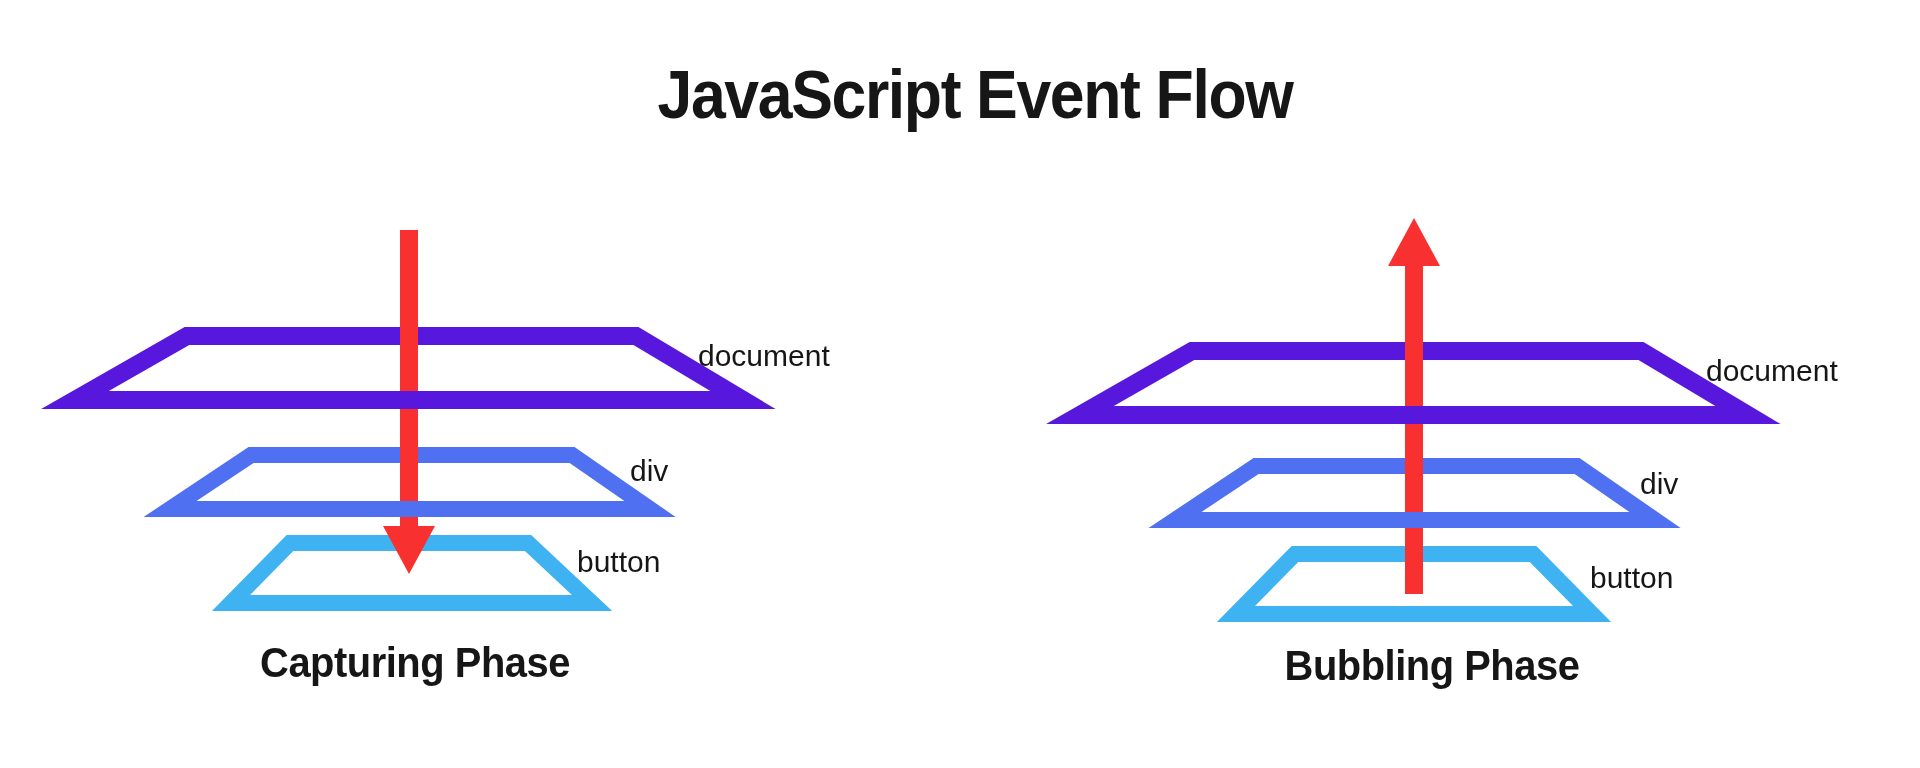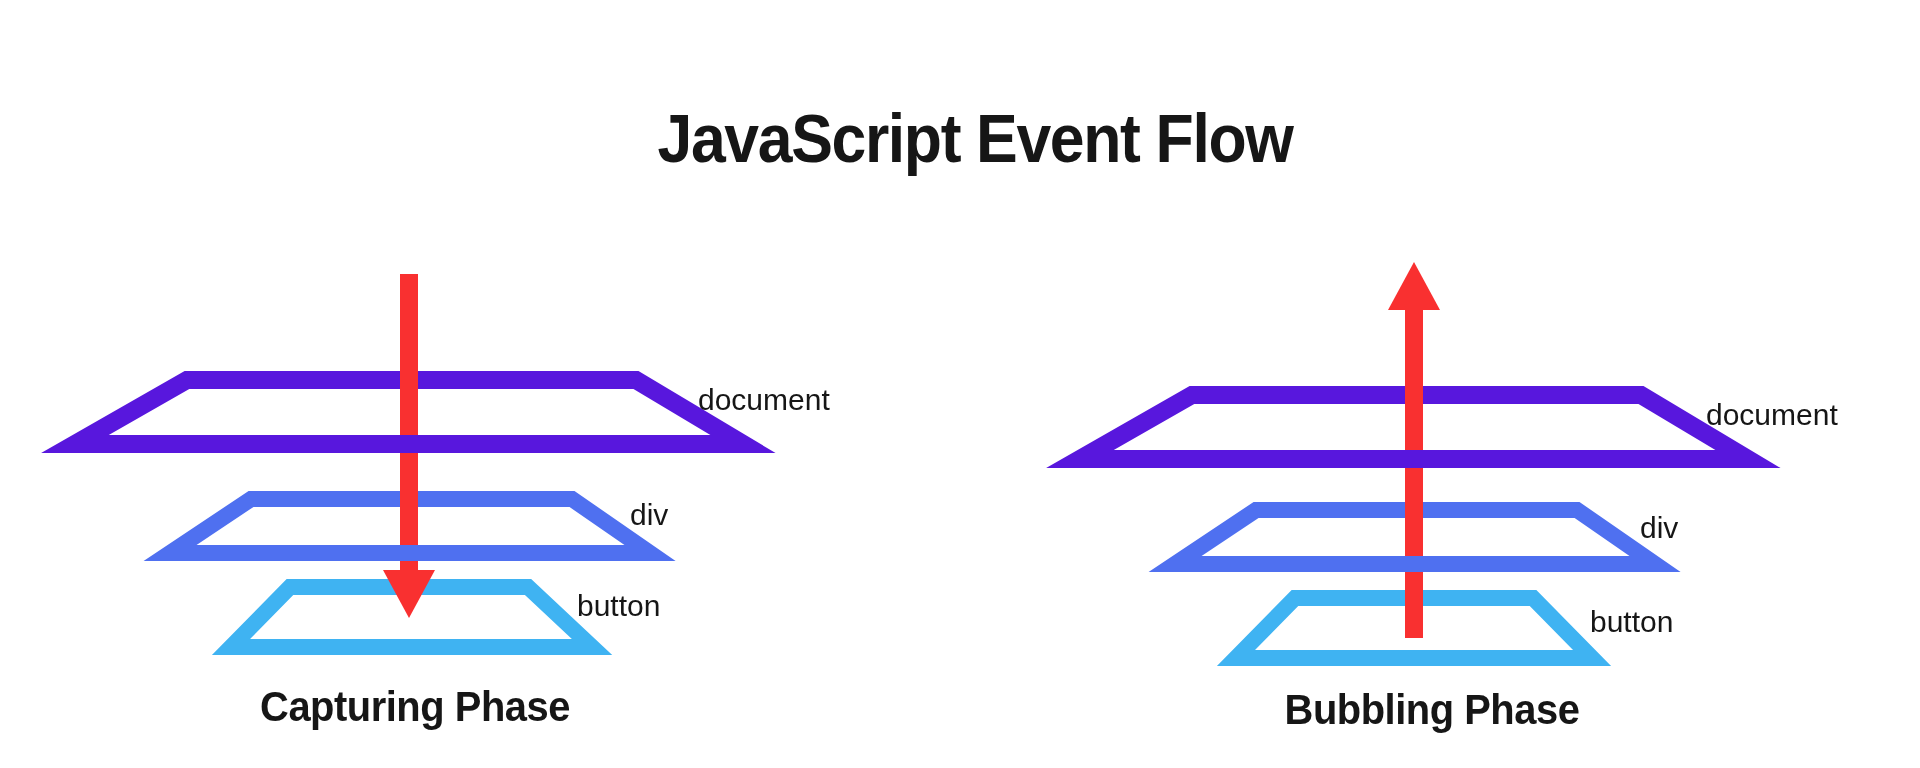--- a/index.html
+++ b/index.html
@@ -6,21 +6,20 @@
     margin: 0;
     padding: 0;
     background: #ffffff;
     width: 1920px;
     height: 768px;
     overflow: hidden;
   }
   .canvas-wrap {
     width: 1920px;
     height: 680px;
-    margin-top: 44px;
   }
   svg { display: block; }
 
   .title {
     font-family: "Liberation Sans", "DejaVu Sans", sans-serif;
     font-weight: bold;
     font-size: 68px;
     letter-spacing: -1.5px;
     fill: #161616;
   }

